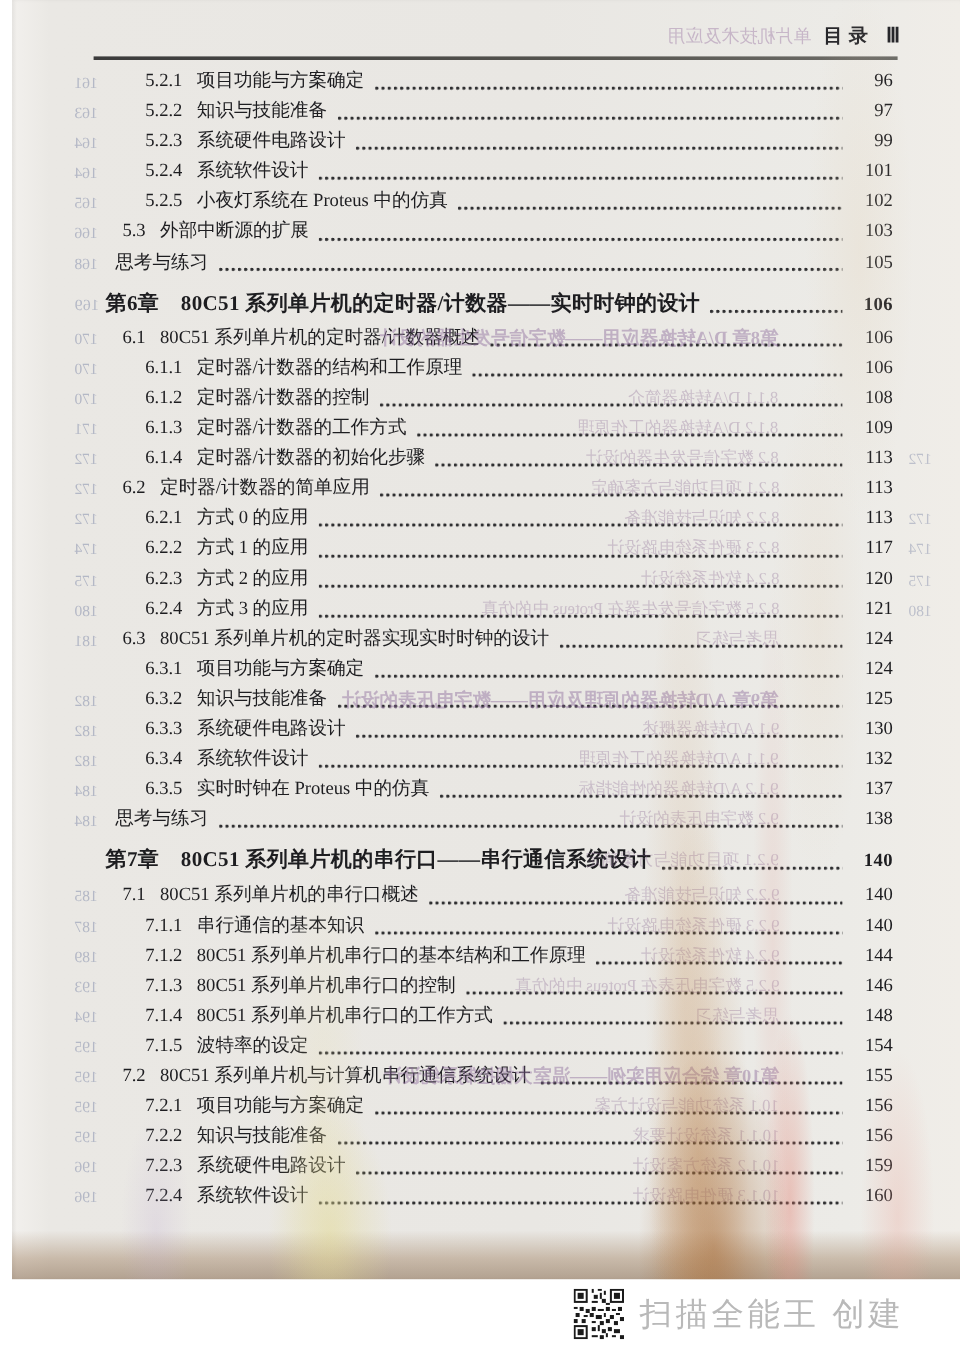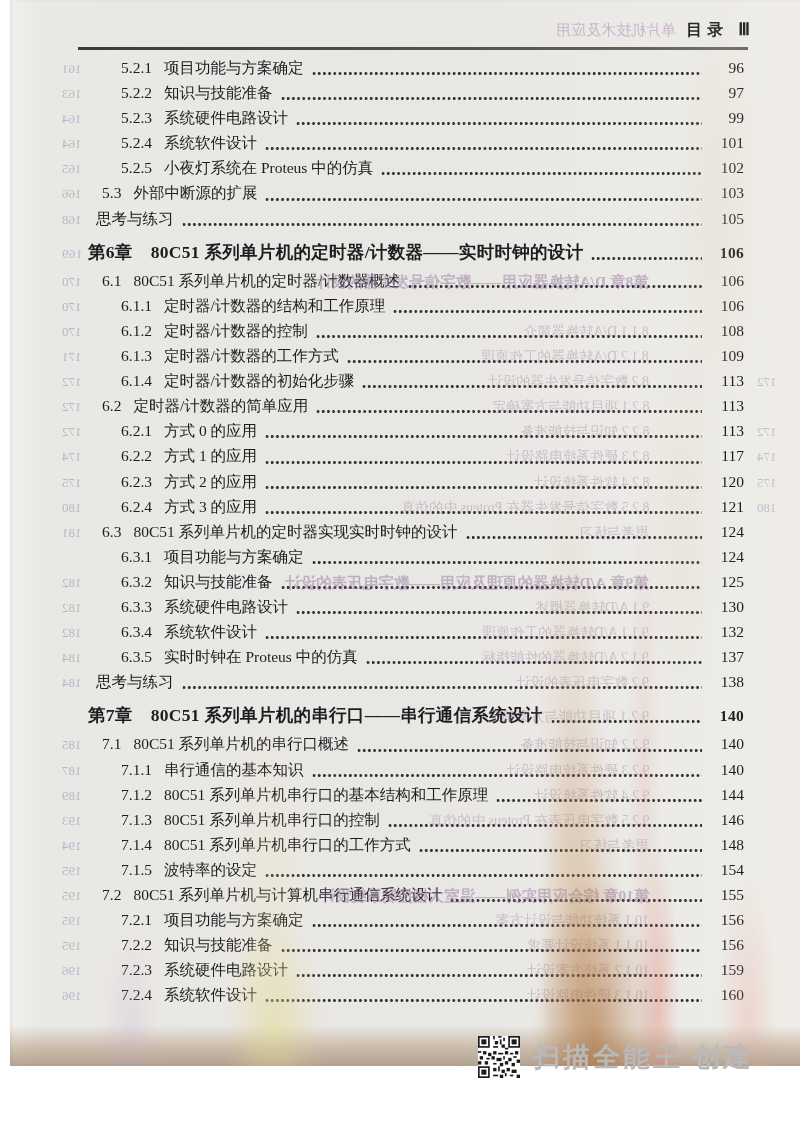--- a/index.html
+++ b/index.html
@@ -69,21 +69,21 @@
     position:absolute;right:-32px;top:1px;transform:scaleX(-1);
     color:rgba(122,132,165,0.42);font-size:13px;font-weight:normal;
   }
   .gB{
     position:absolute;right:95px;top:1px;transform:scaleX(-1);
     color:rgba(140,108,150,0.34);font-size:14px;white-space:nowrap;
     font-weight:normal;pointer-events:none;
   }
   .gbig .gB{font-size:15.5px;font-weight:bold;color:rgba(134,98,150,0.42);}
   
-  .watermark{position:absolute;left:478px;top:1036px;display:flex;align-items:center;font-weight:bold;}
+  .watermark{position:absolute;left:478px;top:1074px;display:flex;align-items:center;}
   .qr{width:42px;height:42px;flex:0 0 auto;}
   .wm-text{
     font-family:"Liberation Sans", sans-serif;
     font-size:27px;color:#b9b9b9;letter-spacing:3px;margin-left:13px;white-space:nowrap;
   }
 </style>
 </head>
 <body>
 
 <div class="sheet">

